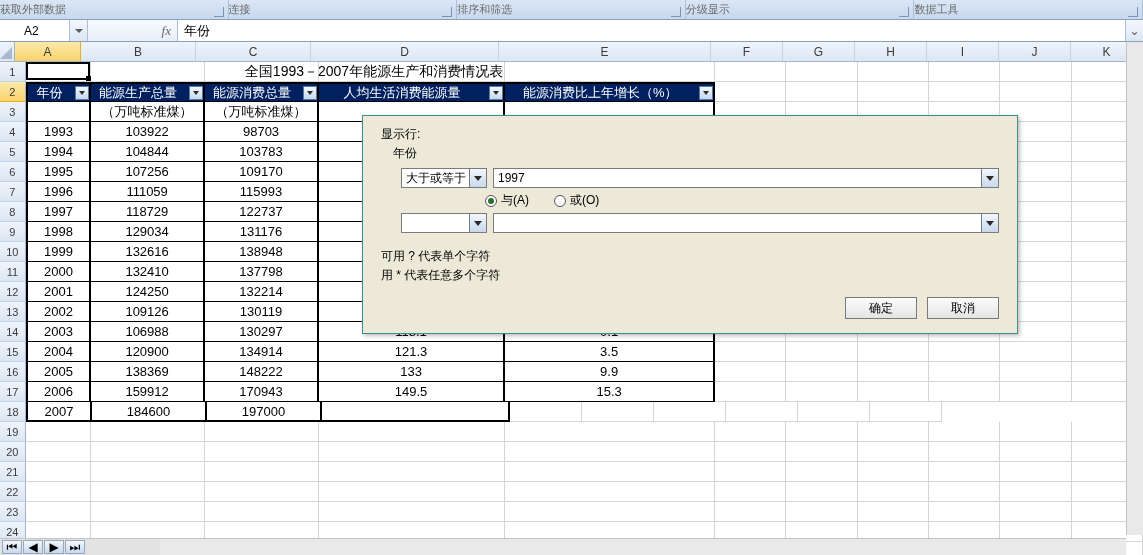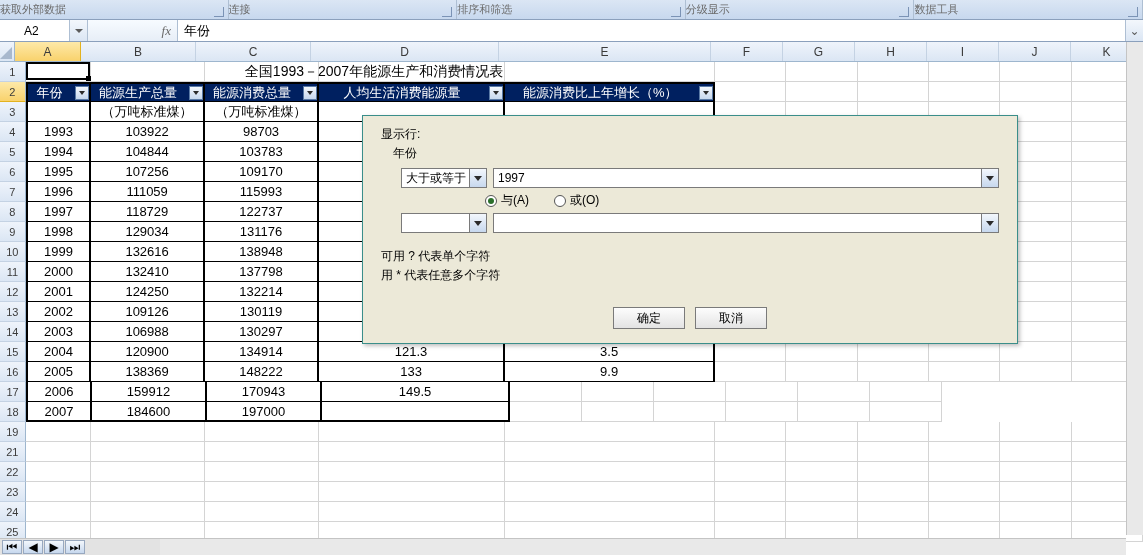--- a/index.html
+++ b/index.html
@@ -254,23 +254,23 @@
     width:12px;height:12px;border-radius:50%;
     border:1px solid #555;background:#fff;
     margin-right:4px;position:relative;
   }
   .radio.checked .dot::after {
     content:"";position:absolute;left:2px;top:2px;
     width:6px;height:6px;border-radius:50%;background:#2b6f2b;
   }
   .help-txt { margin-top: 14px; line-height: 1.6;}
   .btns {
-    display:flex;justify-content:center;
+    display:flex;justify-content:flex-end;
     gap: 10px;
-    margin-top: 22px;
+    margin-top: 12px;
   }
   .btn {
     width: 72px;height:22px;
     border:1px solid #7a7a7a;
     background: linear-gradient(#fdfdfd,#e3e3e3);
     display:flex;align-items:center;justify-content:center;
   }
   .caret { cursor:text; }
   
   .vscroll {
@@ -570,20 +570,21 @@
         <div class="cell cI"></div>
         <div class="cell cJ"></div>
         <div class="cell cK"></div>
       </div>
       <div class="row">
         <div class="rh">17</div>
         <div class="cell cA tb first">2006</div>
         <div class="cell cB tb">159912</div>
         <div class="cell cC tb">170943</div>
         <div class="cell cD tb">149.5</div>
+        <div class="cell cE tb">15.3</div>
         <div class="cell cF"></div>
         <div class="cell cG"></div>
         <div class="cell cH"></div>
         <div class="cell cI"></div>
         <div class="cell cJ"></div>
         <div class="cell cK"></div>
       </div>
       <div class="row tbbot">
         <div class="rh">18</div>
         <div class="cell cA tb first">2007</div>
@@ -592,20 +593,34 @@
         <div class="cell cD tb"></div>
         <div class="cell cF"></div>
         <div class="cell cG"></div>
         <div class="cell cH"></div>
         <div class="cell cI"></div>
         <div class="cell cJ"></div>
         <div class="cell cK"></div>
       </div>
       <div class="row">
         <div class="rh">19</div>
+        <div class="cell cA"></div>
+        <div class="cell cB"></div>
+        <div class="cell cC"></div>
+        <div class="cell cD"></div>
+        <div class="cell cE"></div>
+        <div class="cell cF"></div>
+        <div class="cell cG"></div>
+        <div class="cell cH"></div>
+        <div class="cell cI"></div>
+        <div class="cell cJ"></div>
+        <div class="cell cK"></div>
+      </div>
+      <div class="row">
+        <div class="rh">20</div>
         <div class="cell cA"></div>
         <div class="cell cB"></div>
         <div class="cell cC"></div>
         <div class="cell cD"></div>
         <div class="cell cE"></div>
         <div class="cell cF"></div>
         <div class="cell cG"></div>
         <div class="cell cH"></div>
         <div class="cell cI"></div>
         <div class="cell cJ"></div>

